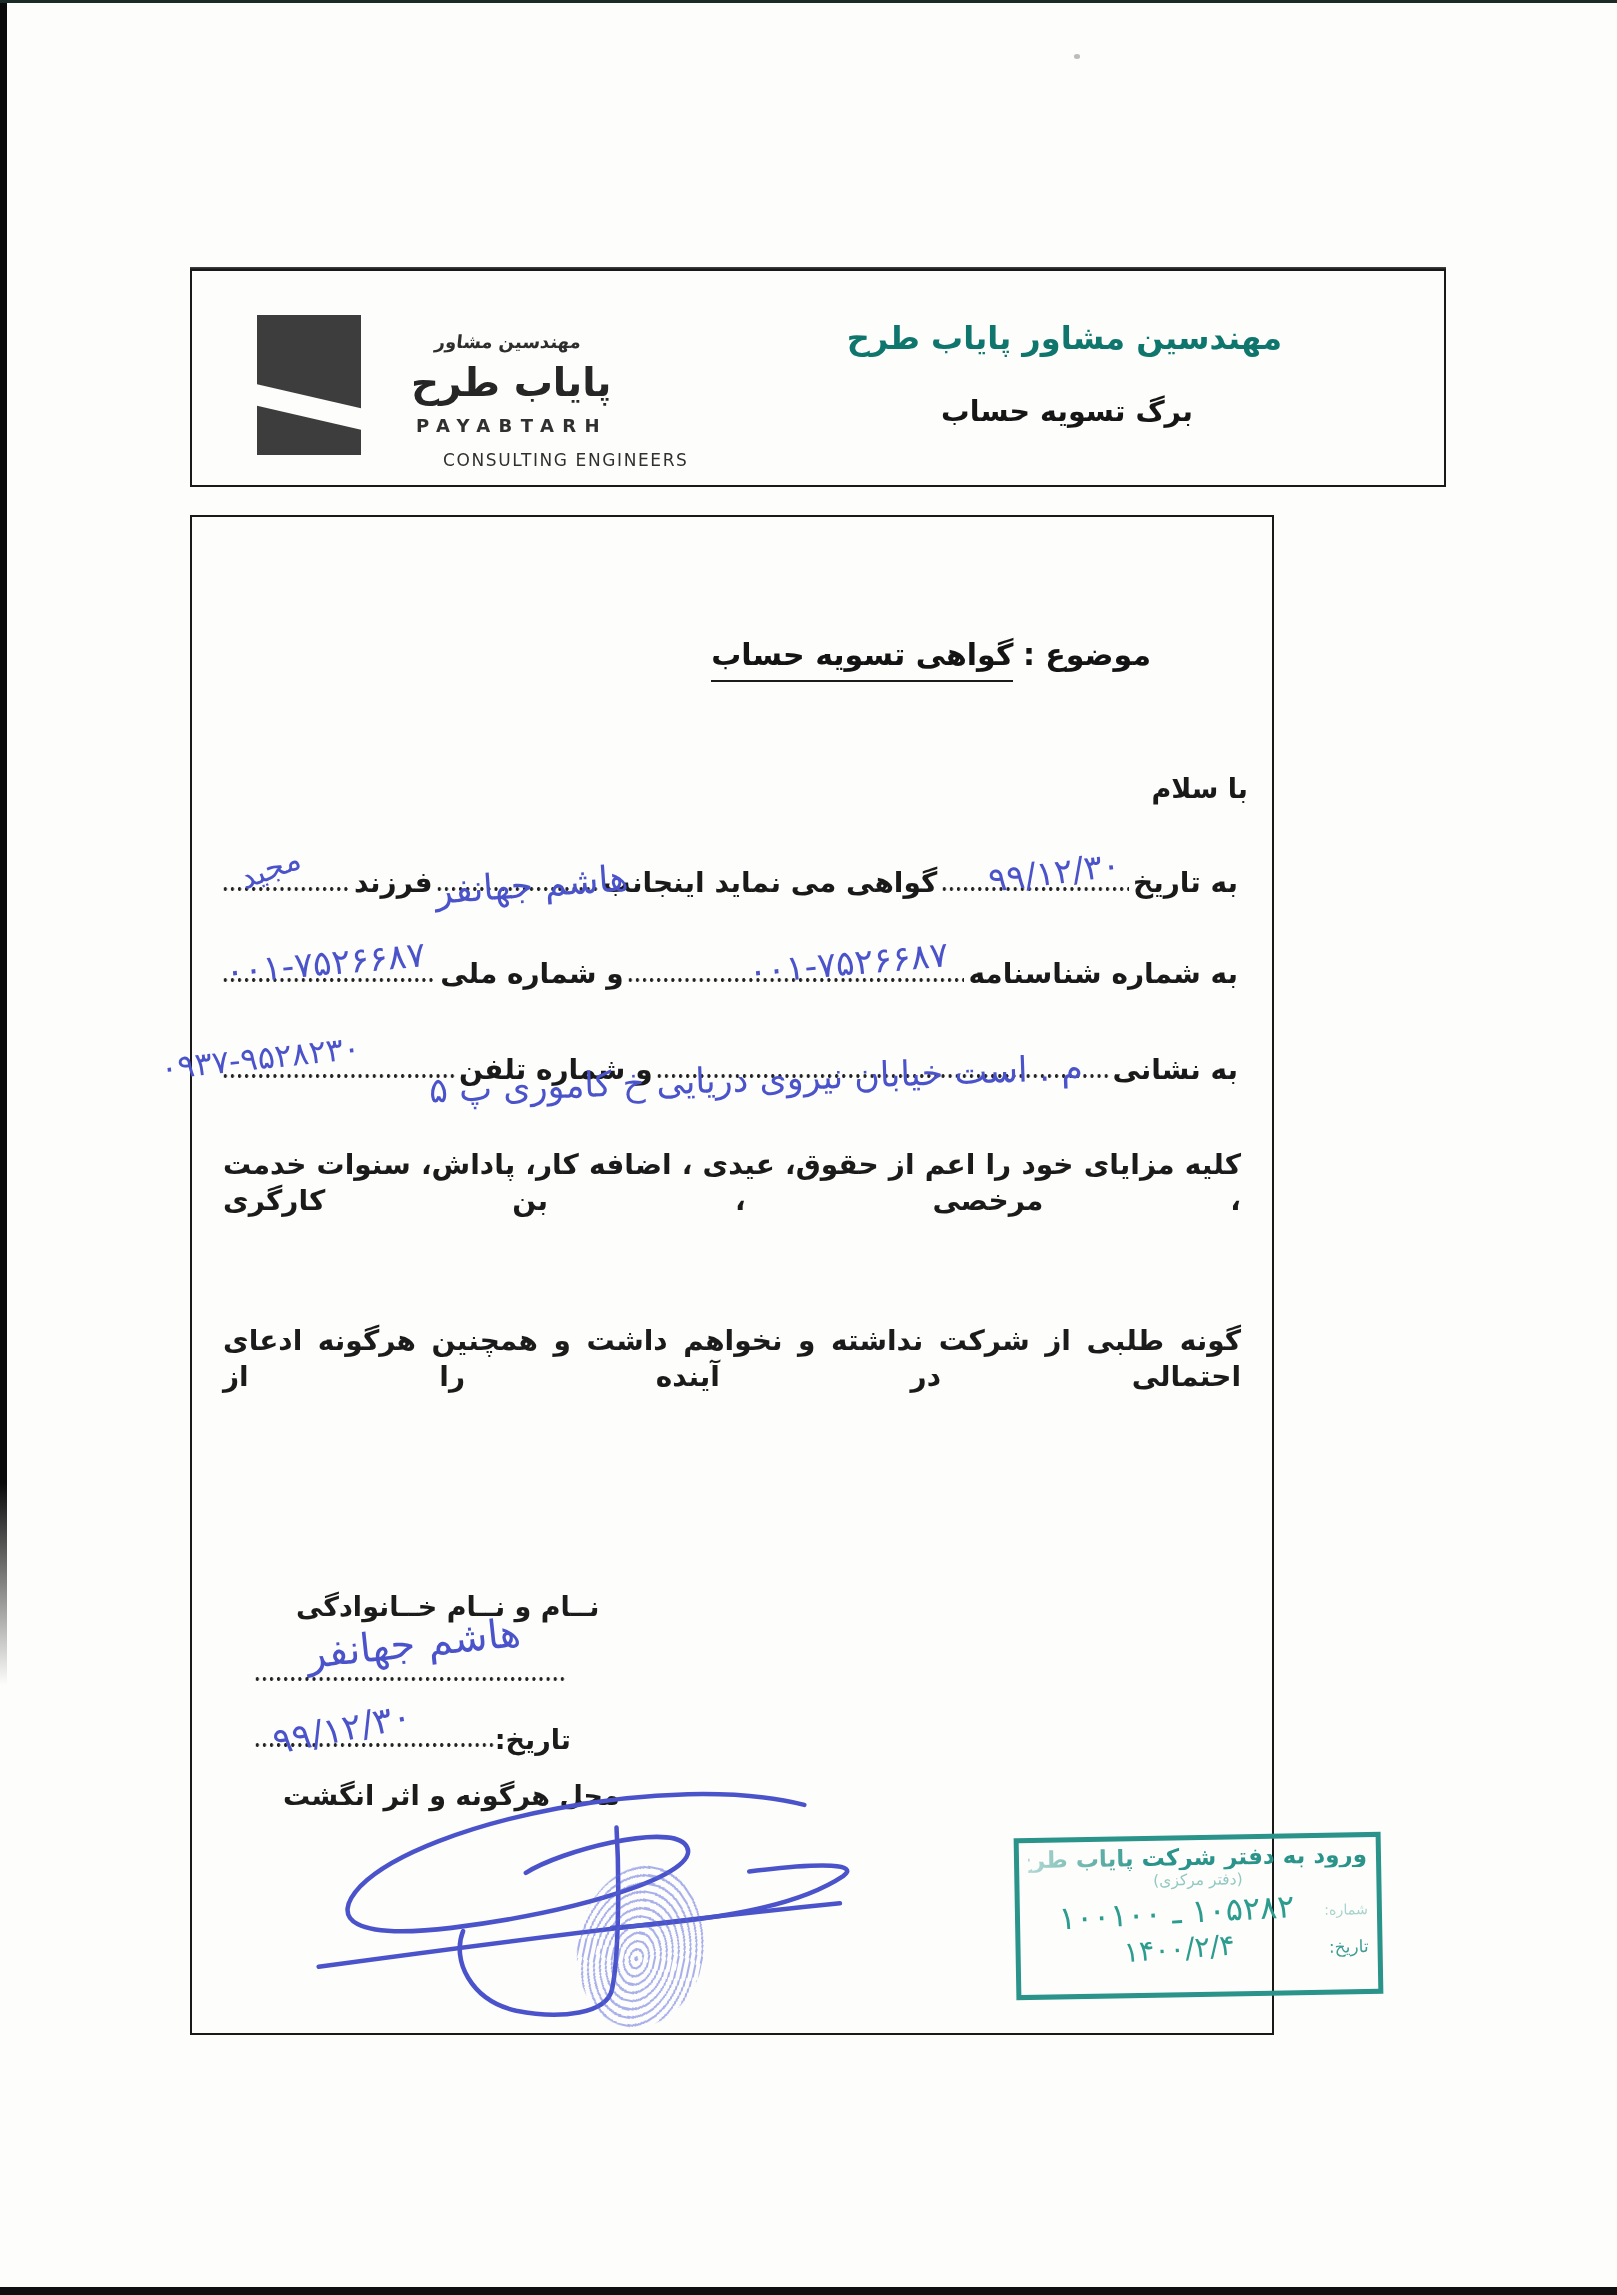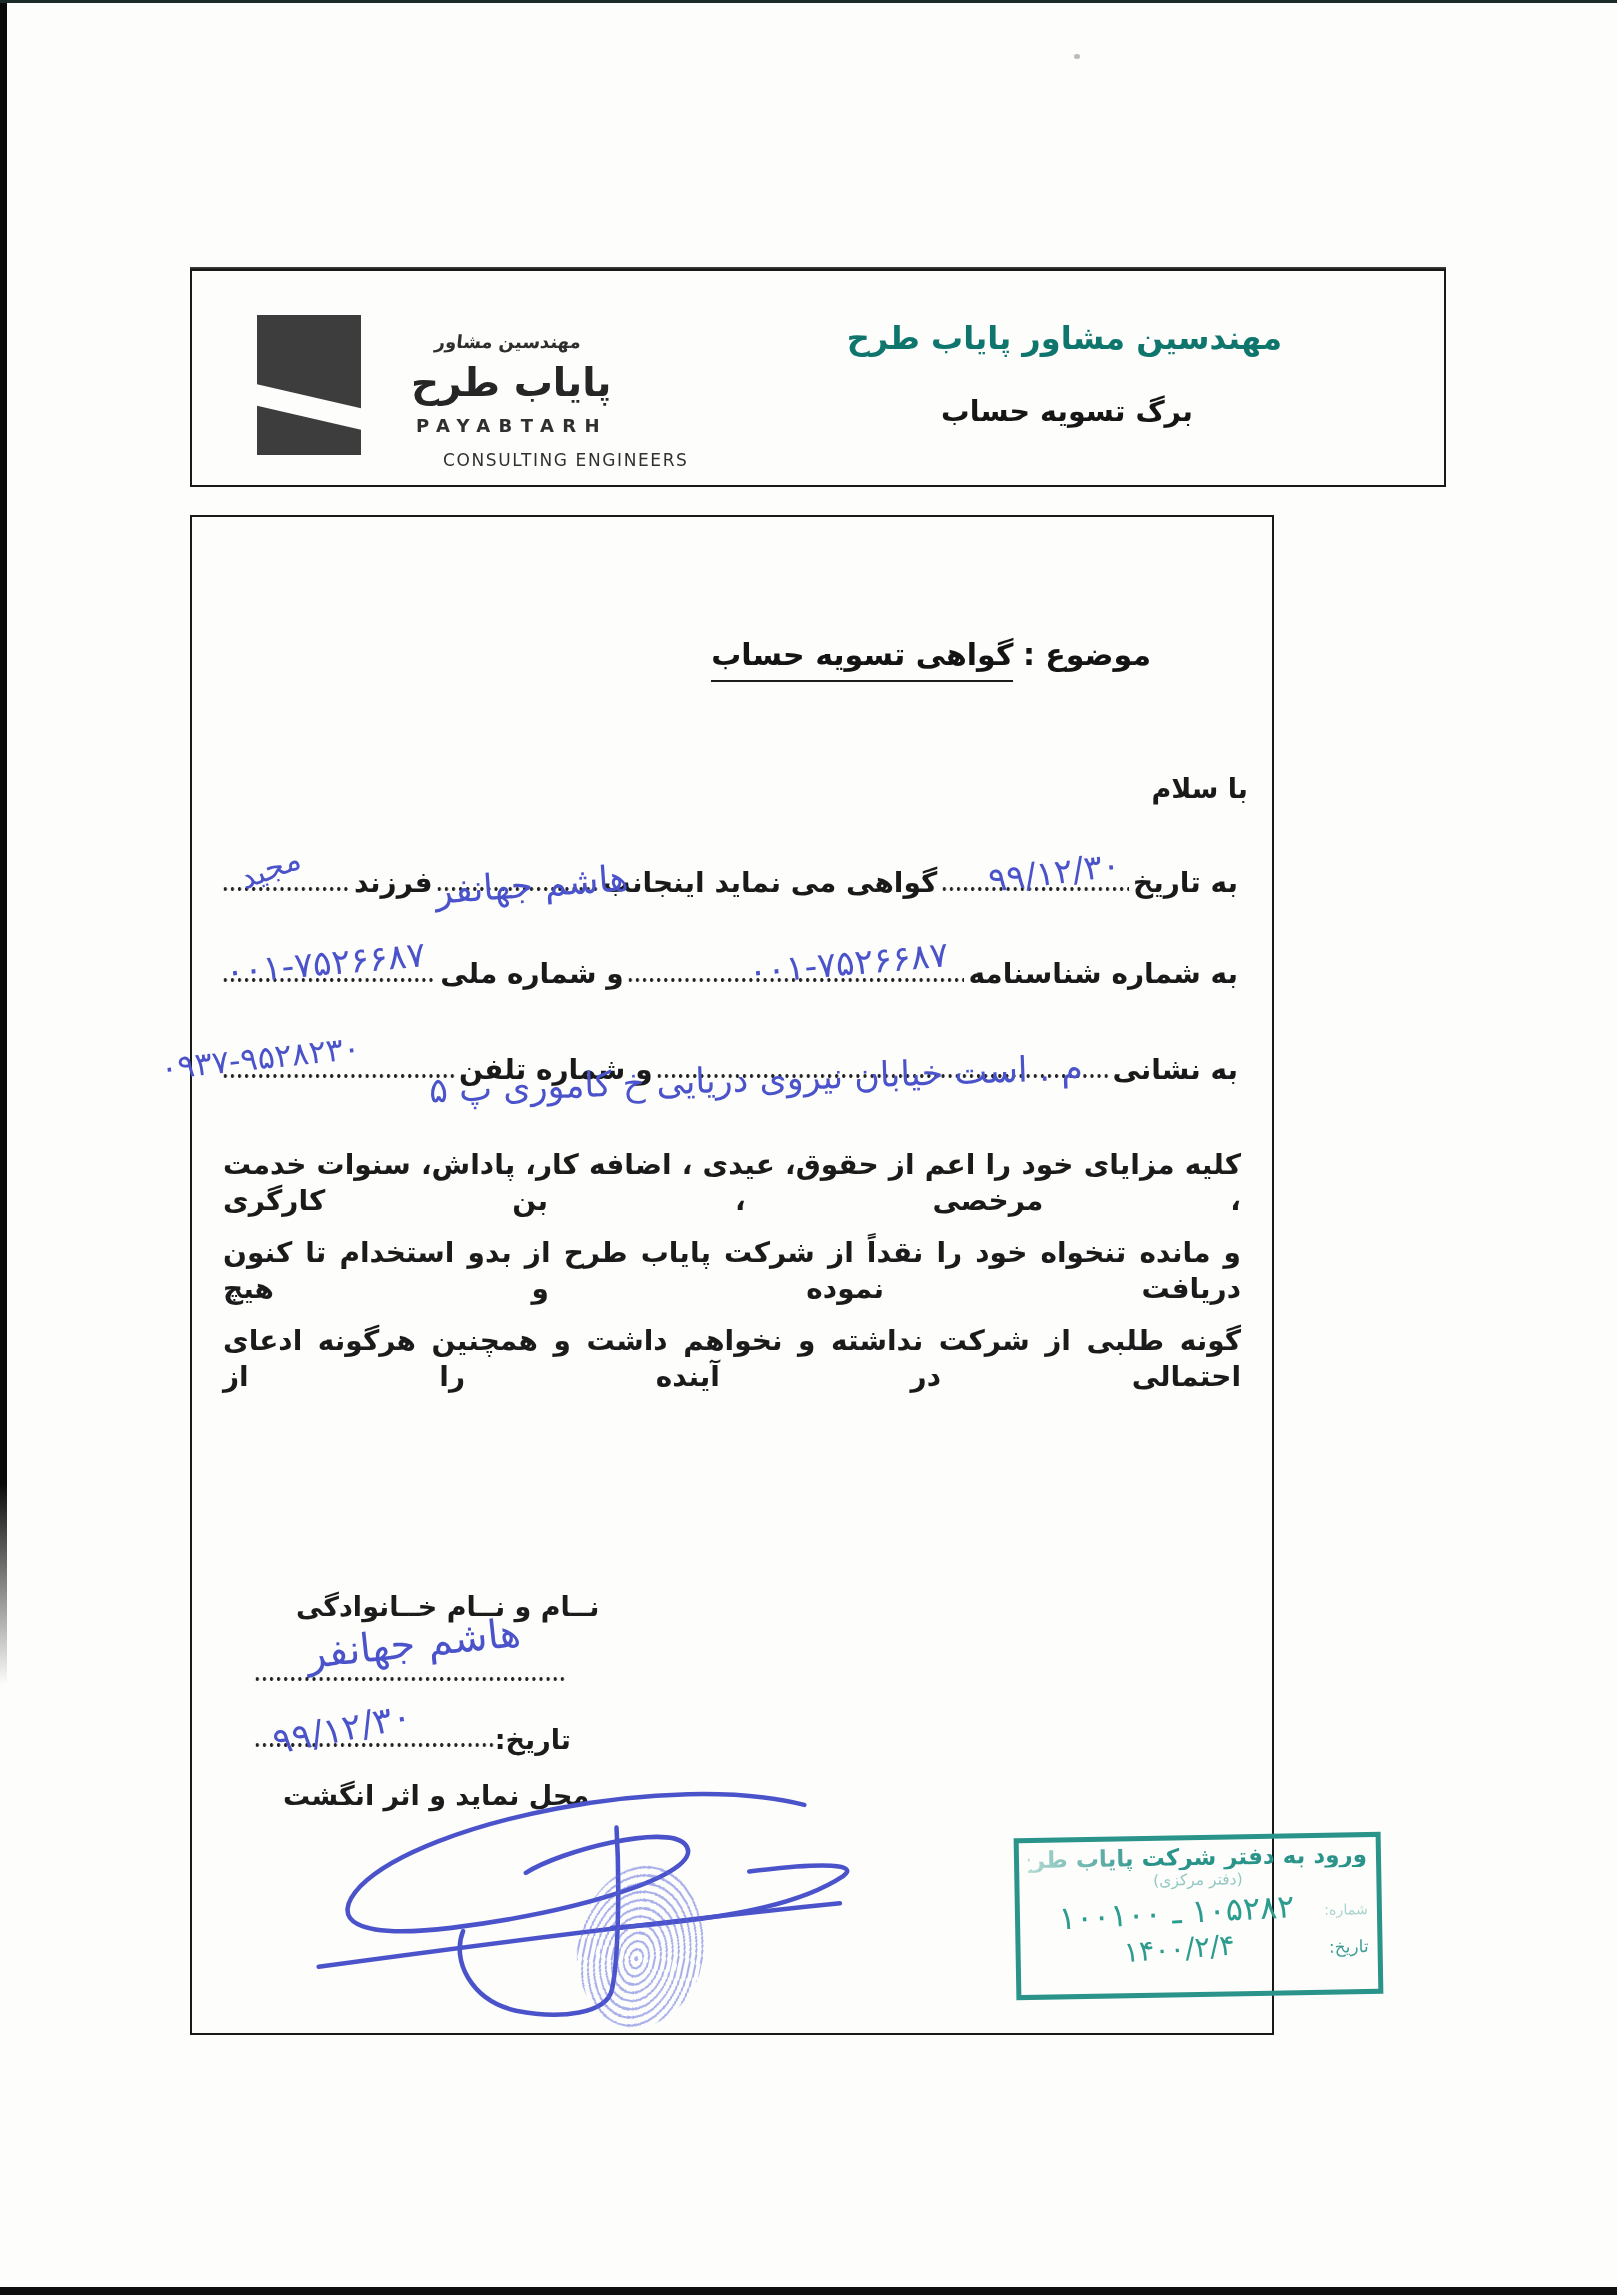--- a/index.html
+++ b/index.html
@@ -176,35 +176,34 @@
       <span class="dots grow">
         <span class="hand hand-address">م . است خیابان نیروی دریایی خ کاموری پ ۵</span>
       </span>
       <span class="t">و شماره تلفن</span>
       <span class="dots" style="width:233px">
         <span class="hand hand-phone">۰۹۳۷-۹۵۲۸۲۳۰</span>
       </span>
     </div>
 
     <div class="para just p0">کلیه مزایای خود را اعم از حقوق، عیدی ، اضافه کار، پاداش، سنوات خدمت ، مرخصی ، بن کارگری</div>
-    <div class="para just p1">و مانده تنخواه خود را نقداً از شرکت پایاب طرح از بدو استخدام تا کنون دریافت نموده و هیچ</div>
     <div class="para just p2">گونه طلبی از شرکت نداشته و نخواهم داشت و همچنین هرگونه ادعای احتمالی در آینده را از</div>
 
     <div class="name-label">نــام و نــام خــانوادگی</div>
     <div class="hand-signame">هاشم جهانفر</div>
     <div class="dots dotline-name"></div>
 
     <div class="date-row">
       <span class="t">تاریخ:</span>
       <span class="dots">
         <span class="hand hand-date2">۹۹/۱۲/۳۰</span>
       </span>
     </div>
 
-    <div class="place-label">محل نماید و اثر انگشت</div>
+    <div class="place-label">محل هرگونه و اثر انگشت</div>
 
     <svg class="sig-svg" width="596" height="259" viewBox="0 0 920 400">
       <g fill="none" stroke="#4b53cb" stroke-width="7" stroke-linecap="round">
         <path d="M 845,60 C 640,8 260,85 160,185 C 110,238 150,268 300,250 C 520,222 700,160 660,120 C 630,90 470,130 415,165"></path>
         <path d="M 555,95 C 560,180 558,300 548,345 C 540,382 470,392 400,378 C 330,362 300,300 318,255"></path>
         <path d="M 95,310 C 300,282 620,240 900,212"></path>
         <path d="M 548,250 C 700,238 830,220 905,170 C 930,152 880,148 760,163"></path>
       </g>
     </svg>
     <div class="fingerprint"></div>

